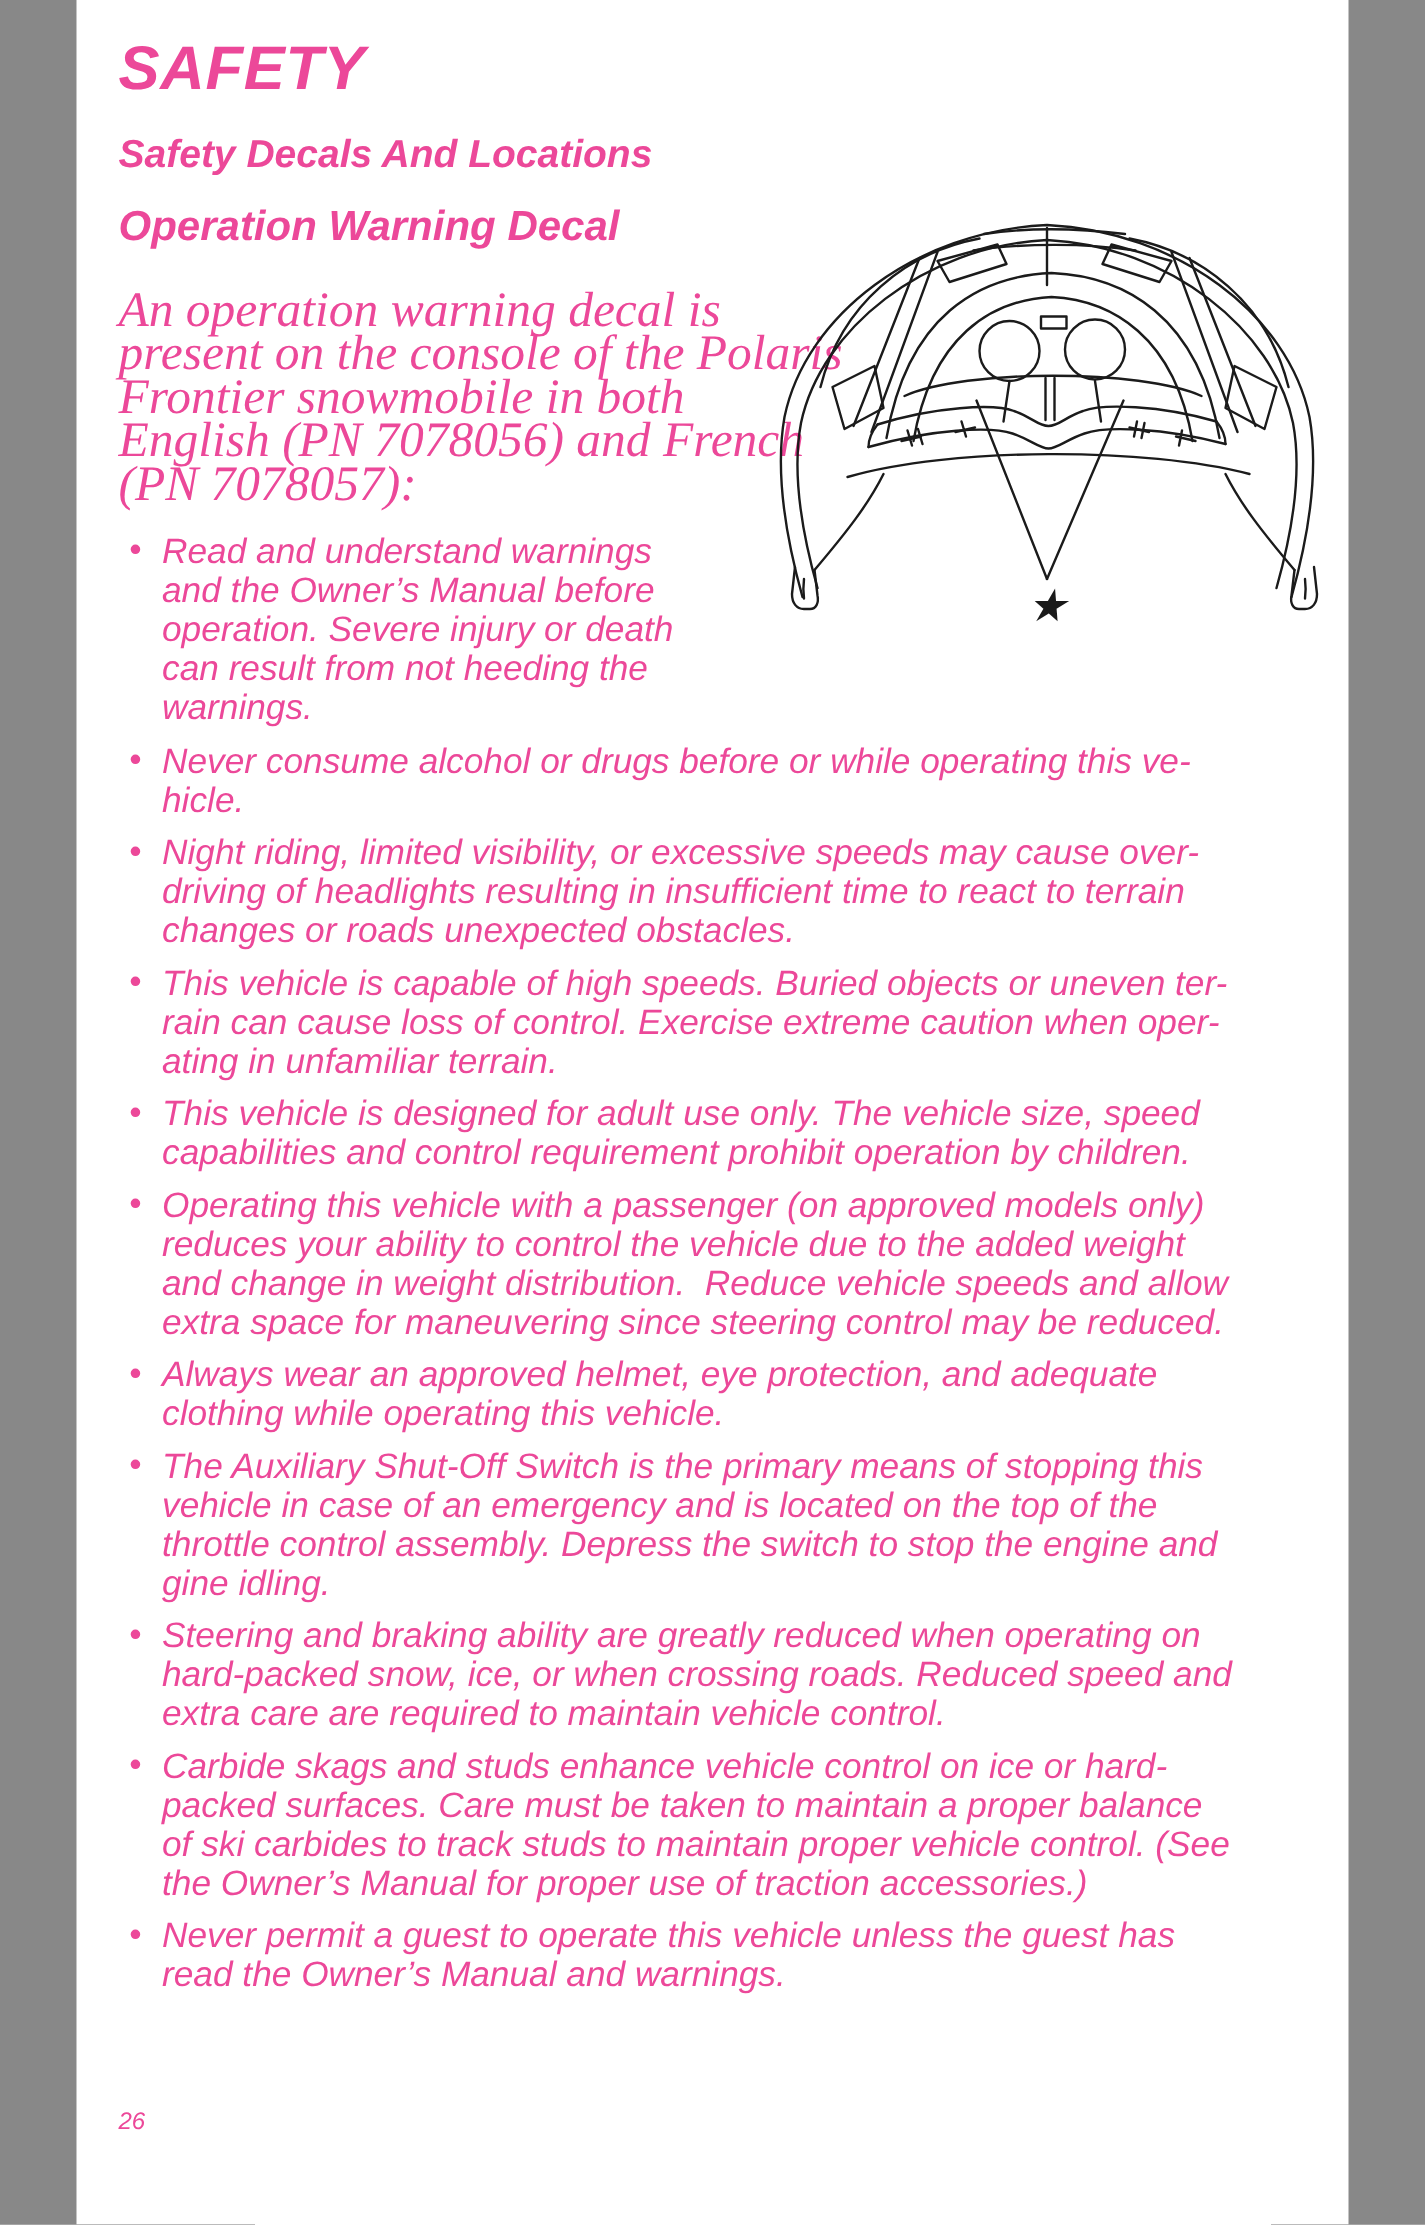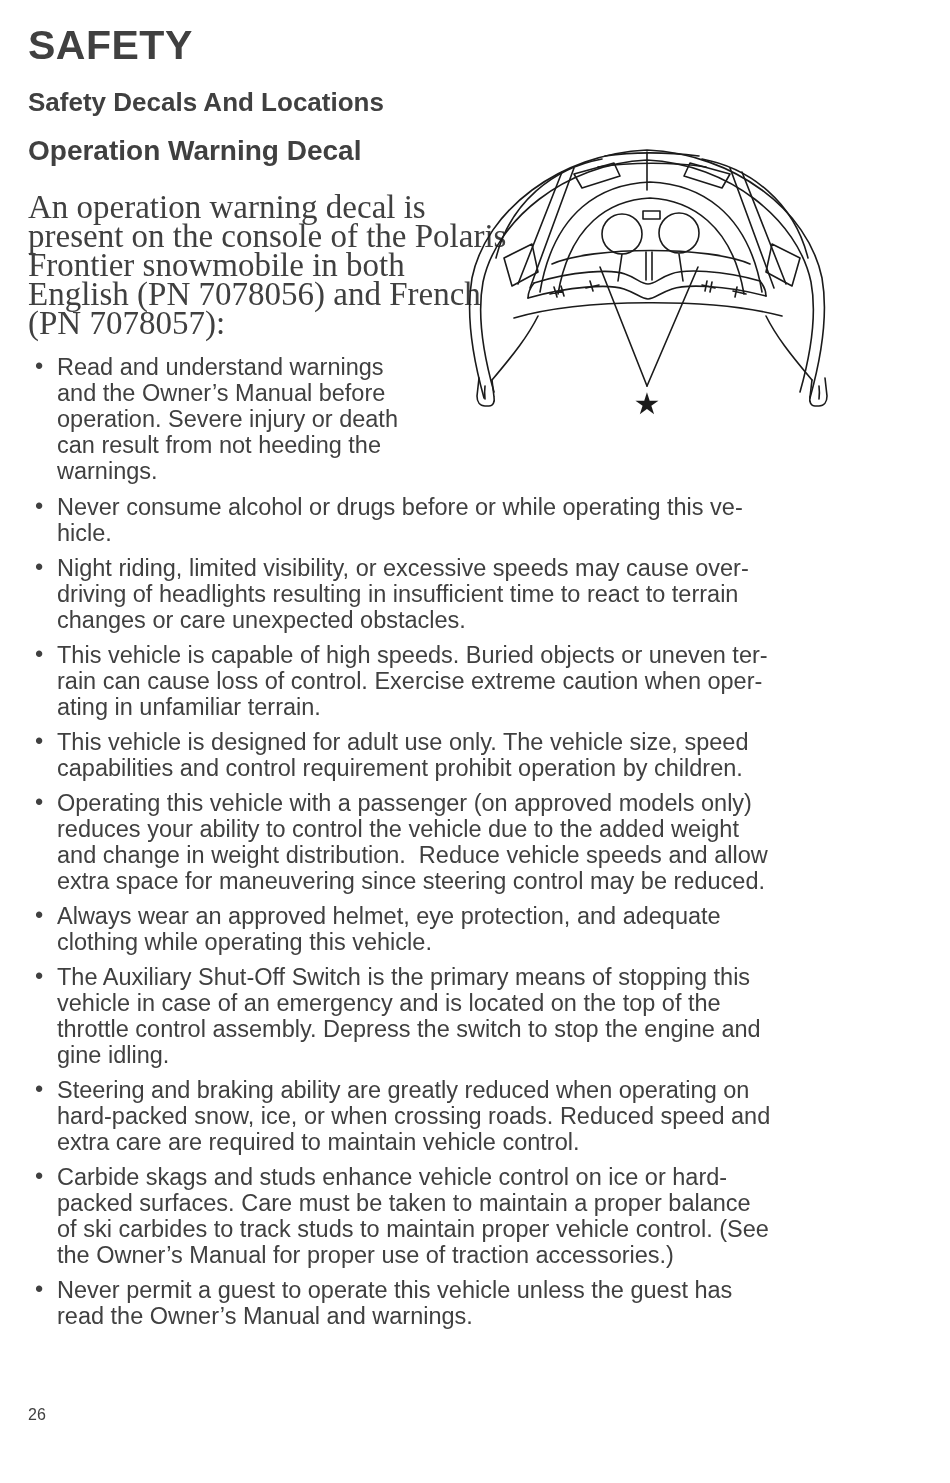--- a/index.html
+++ b/index.html
@@ -1,23 +1,24 @@
 <!DOCTYPE html>
 <html><head>
 <meta charset="utf-8">
 <style>
   html,body { margin:0; padding:0; background:#888; }
   .page {
     position:relative;
-    width:950px; height:1483px;
+    width:848px; height:1483px;
     margin:0 auto;
     background:#ffffff;
-    color:#404040;
+    color:#ec4899;
     font-family:"Liberation Sans", sans-serif;
     overflow:hidden;
+    font-style:italic;
   }
   .content { padding:24px 28px 0 28px; }
 
   .h1 { font-size:41px; font-weight:bold; line-height:1.05; margin:0; letter-spacing:0.5px; }
   .h2 { font-size:26px; font-weight:bold; line-height:1.05; margin:22px 0 0 0; }
   .h3 { font-size:28px; font-weight:bold; line-height:1.05; margin:20px 0 0 0; }
 
   .intro {
     margin-top:27px;
     width:450px;
@@ -89,21 +90,21 @@
       <div>
             <div class="tline">Never consume alcohol or drugs before or while operating this ve-</div>
             <div class="tline">hicle.</div>
           </div>
     </div>
         <div class="bullet">
       <span class="bullet-marker">•</span>
       <div>
             <div class="tline">Night riding, limited visibility, or excessive speeds may cause over-</div>
             <div class="tline">driving of headlights resulting in insufficient time to react to terrain</div>
-            <div class="tline">changes or care unexpected obstacles.</div>
+            <div class="tline">changes or roads unexpected obstacles.</div>
           </div>
     </div>
         <div class="bullet">
       <span class="bullet-marker">•</span>
       <div>
             <div class="tline">This vehicle is capable of high speeds. Buried objects or uneven ter-</div>
             <div class="tline">rain can cause loss of control. Exercise extreme caution when oper-</div>
             <div class="tline">ating in unfamiliar terrain.</div>
           </div>
     </div>

